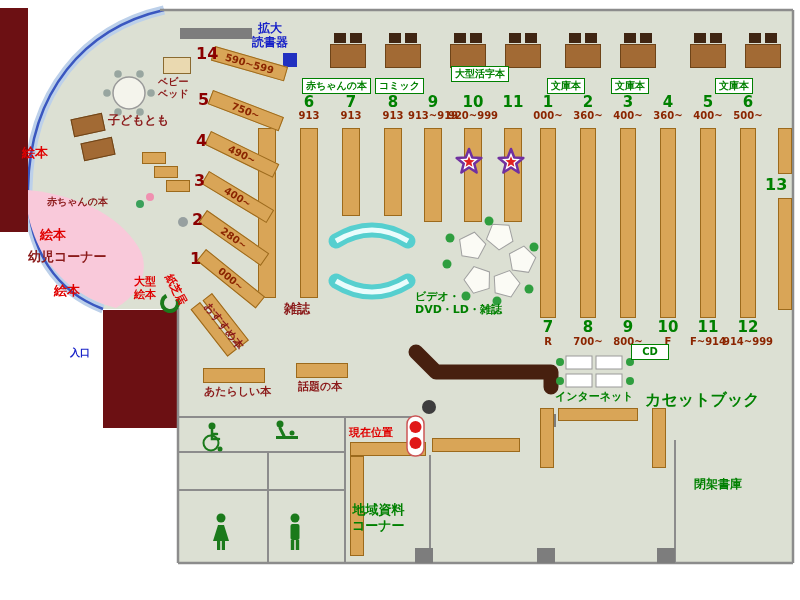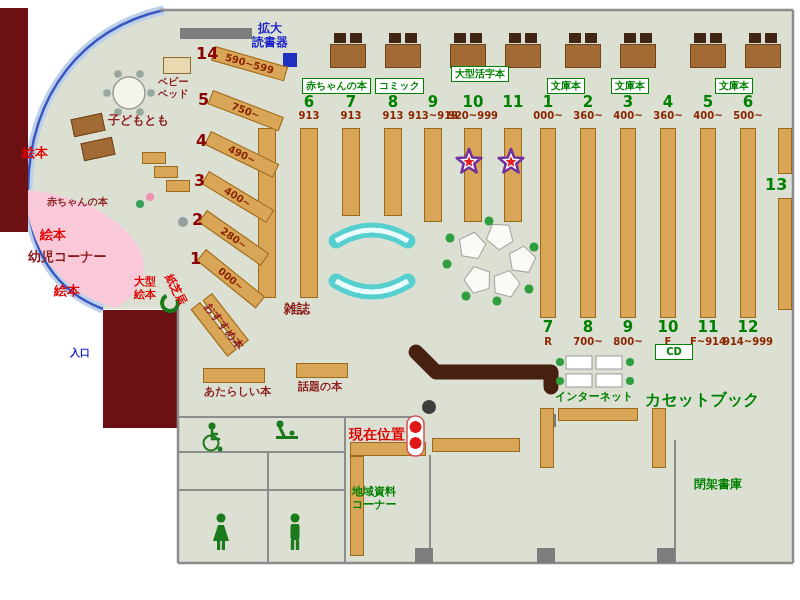--- a/index.html
+++ b/index.html
@@ -137,33 +137,35 @@
   <div class="lbl maroon" style="left:28px;top:249px;font-size:13px;">幼児コーナー</div>
   <div class="lbl red" style="left:22px;top:145px;font-size:13px;">絵本</div>
   <div class="lbl red" style="left:40px;top:227px;font-size:13px;">絵本</div>
   <div class="lbl red" style="left:54px;top:283px;font-size:13px;">絵本</div>
   <div class="lbl red pre center" style="left:130px;top:275px;width:26px;font-size:11px;text-align:right;">大型
 絵本</div>
   <div class="lbl red" style="left:174px;top:272px;font-size:11px;transform:rotate(62deg);transform-origin:left top;">紙芝居</div>
   <div class="lbl blue" style="left:70px;top:347px;font-size:10px;">入口</div>
   <div class="lbl maroon" style="left:212px;top:300px;font-size:11px;transform:rotate(52deg);transform-origin:left top;">おすすめ本</div>
   <div class="lbl maroon" style="left:284px;top:301px;font-size:13px;">雑誌</div>
+  <div class="lbl green pre" style="left:415px;top:290px;font-size:11px;">ビデオ・
+DVD・LD・雑誌</div>
   <div class="gbox" style="left:302px;top:78px;">赤ちゃんの本</div>
   <div class="gbox" style="left:375px;top:78px;">コミック</div>
   <div class="gbox" style="left:451px;top:66px;">大型活字本</div>
   <div class="gbox" style="left:547px;top:78px;">文庫本</div>
   <div class="gbox" style="left:611px;top:78px;">文庫本</div>
   <div class="gbox" style="left:715px;top:78px;">文庫本</div>
   <div class="lbl maroon" style="left:204px;top:385px;font-size:11px;">あたらしい本</div>
   <div class="lbl maroon" style="left:298px;top:380px;font-size:11px;">話題の本</div>
-  <div class="lbl red" style="left:349px;top:426px;font-size:14px;">現在位置</div>
+  <div class="lbl red" style="left:349px;top:426px;font-size:11px;">現在位置</div>
   <div class="lbl green" style="left:555px;top:390px;font-size:11px;">インターネット</div>
-  <div class="gbox center" style="left:631px;top:344px;width:30px;margin-left:24px;">CD</div>
+  <div class="gbox center" style="left:631px;top:344px;width:30px;">CD</div>
   <div class="lbl green" style="left:645px;top:390px;font-size:16px;">カセットブック</div>
-  <div class="lbl green pre" style="left:352px;top:485px;font-size:11px;">地域資料
+  <div class="lbl green pre" style="left:352px;top:502px;font-size:13px;text-align:right;">地域資料
 コーナー</div>
   <div class="lbl green" style="left:694px;top:477px;font-size:12px;">閉架書庫</div>
   <div class="lbl green" style="left:765px;top:175px;font-size:16px;">13</div>
 
   <svg id="fg" width="800" height="600" viewBox="0 0 800 600">
 
     <g transform="translate(469,162)">
       <polygon points="0,-13 3.23,-4.45 12.36,-4.02 5.23,1.7 7.64,10.52 0,5.5 -7.64,10.52 -5.23,1.7 -12.36,-4.02 -3.23,-4.45" fill="#ffffff" stroke="#7030a0" stroke-width="2.5" stroke-linejoin="round"></polygon>
       <polygon points="0,-13 3.23,-4.45 12.36,-4.02 5.23,1.7 7.64,10.52 0,5.5 -7.64,10.52 -5.23,1.7 -12.36,-4.02 -3.23,-4.45" transform="scale(0.45)" fill="#e02020"></polygon>
     </g>

